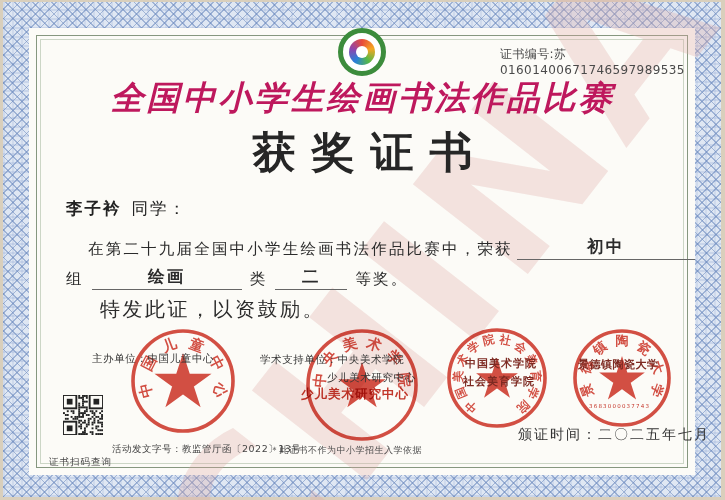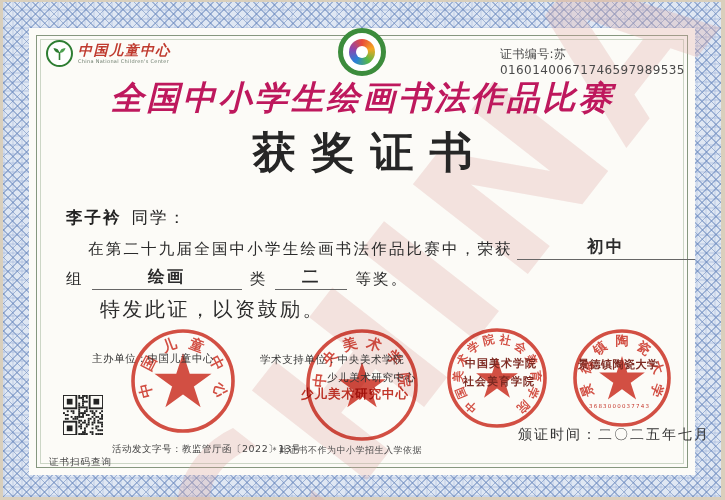--- a/index.html
+++ b/index.html
@@ -54,21 +54,21 @@
     border-radius:50%;background:#fff;}
   .cert-no{position:absolute;left:500px;top:46px;font-size:12px;color:#4a4a4a;letter-spacing:.4px;}
   
   .title-calligraphy{position:absolute;left:0;top:76px;width:100%;text-align:center;
     font-size:33px;font-weight:700;color:#be185d;letter-spacing:3px;
     font-family:"DejaVu Serif","Liberation Serif",serif;font-style:italic;}
   .title-main{position:absolute;left:0;top:124px;width:100%;text-align:center;
     font-size:43px;font-weight:900;color:#262626;letter-spacing:16px;text-indent:16px;
     font-family:"DejaVu Serif","Liberation Serif",serif;}
   
-  .recipient-line{position:absolute;left:66px;top:198px;font-size:16.5px;color:#222;letter-spacing:2px;margin-top:9px;}
+  .recipient-line{position:absolute;left:66px;top:198px;font-size:16.5px;color:#222;letter-spacing:2px;}
   .recipient-line b{font-weight:600;margin-right:10px;}
   .body-line1{position:absolute;left:88px;top:236px;font-size:15.5px;color:#2b2b2b;letter-spacing:2.2px;white-space:nowrap;}
   .body-line2{position:absolute;left:66px;top:266px;font-size:15.5px;color:#2b2b2b;letter-spacing:2.2px;white-space:nowrap;}
   .body-line3{position:absolute;left:100px;top:296px;font-size:20px;color:#2b2b2b;letter-spacing:2.5px;}
   .blank{display:inline-block;border-bottom:1px solid #666;text-align:center;
     font-weight:bold;vertical-align:bottom;padding-bottom:1px;}
   .blank.level{width:178px;margin-left:4px;font-size:16.5px;}
   .blank.category{width:150px;margin:0 8px;font-size:16.5px;}
   .blank.prize{width:72px;margin:0 8px;font-size:16.5px;}
   
@@ -98,33 +98,20 @@
 <body>
 
 <div class="stage">
   <div class="band"></div>
   <div class="paper"></div>
   <div class="frame-outer"></div>
   <div class="frame-inner"></div>
 
   <div class="watermark">CHINA</div>
 
-  <div class="logo-left">
-    <span class="icon">
-      <svg width="17" height="17" viewBox="0 0 17 17">
-        <path d="M8.5 15 L8.5 7" stroke="#2e7d32" stroke-width="1.6" fill="none"></path>
-        <path d="M8.5 8 C4.5 8 3 5 2.5 3 C6 3.2 8 4.8 8.5 8 Z" fill="#2e7d32"></path>
-        <path d="M8.5 8 C12.5 8 14 5 14.5 3 C11 3.2 9 4.8 8.5 8 Z" fill="#4ca04f"></path>
-      </svg>
-    </span>
-    <span class="txt">
-      <span class="logo-cn">中国儿童中心</span>
-      <span class="logo-en">China National Children's Center</span>
-    </span>
-  </div>
 
   <div class="logo-center">
     <span class="core"></span>
   </div>
 
   <div class="cert-no">
     <span>证书编号:</span><span>苏01601400671746597989535</span>
   </div>
 
   <div class="title-calligraphy">全国中小学生绘画书法作品比赛</div>

